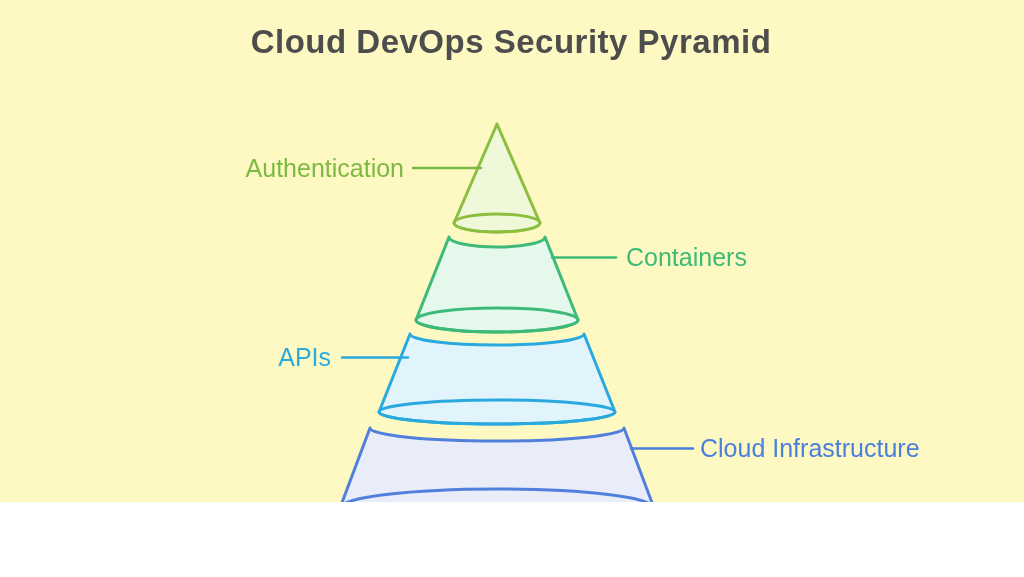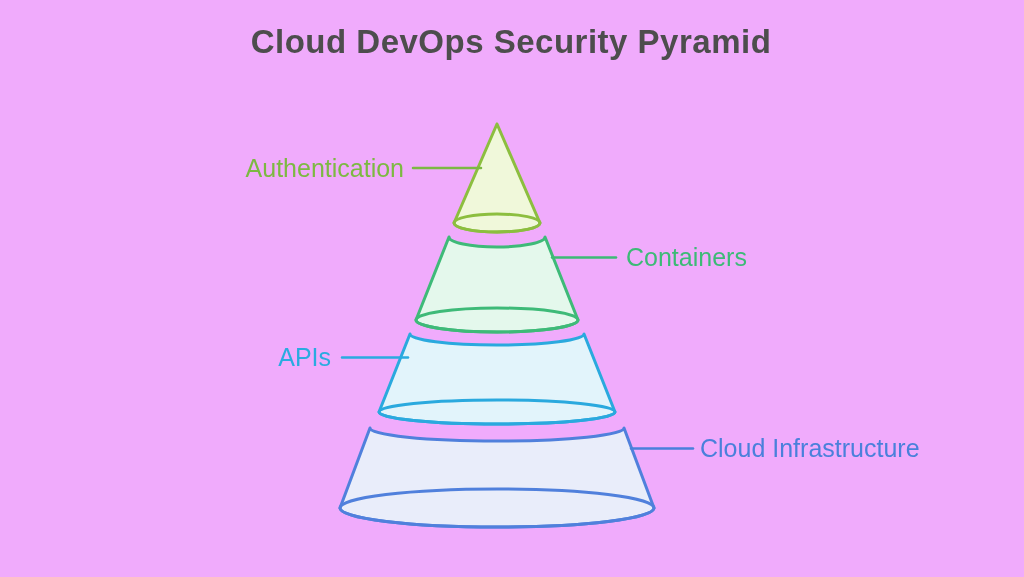--- a/index.html
+++ b/index.html
@@ -3,22 +3,22 @@
 <meta charset="utf-8">
 <style>
   html, body {
     margin: 0;
     padding: 0;
     background: #ffffff;
   }
   .canvas {
     position: relative;
     width: 1024px;
-    height: 577px;
-    background: #f0abfc;
+    height: 502px;
+    background: #fef9c3;
     overflow: hidden;
     font-family: "Liberation Sans", sans-serif;
     text-decoration: underline;
   }
   svg { display: block; }
   .diagram-title {
     font-family: "Liberation Sans", sans-serif;
     font-size: 33px;
     font-weight: bold;
     letter-spacing: 0.5px;

